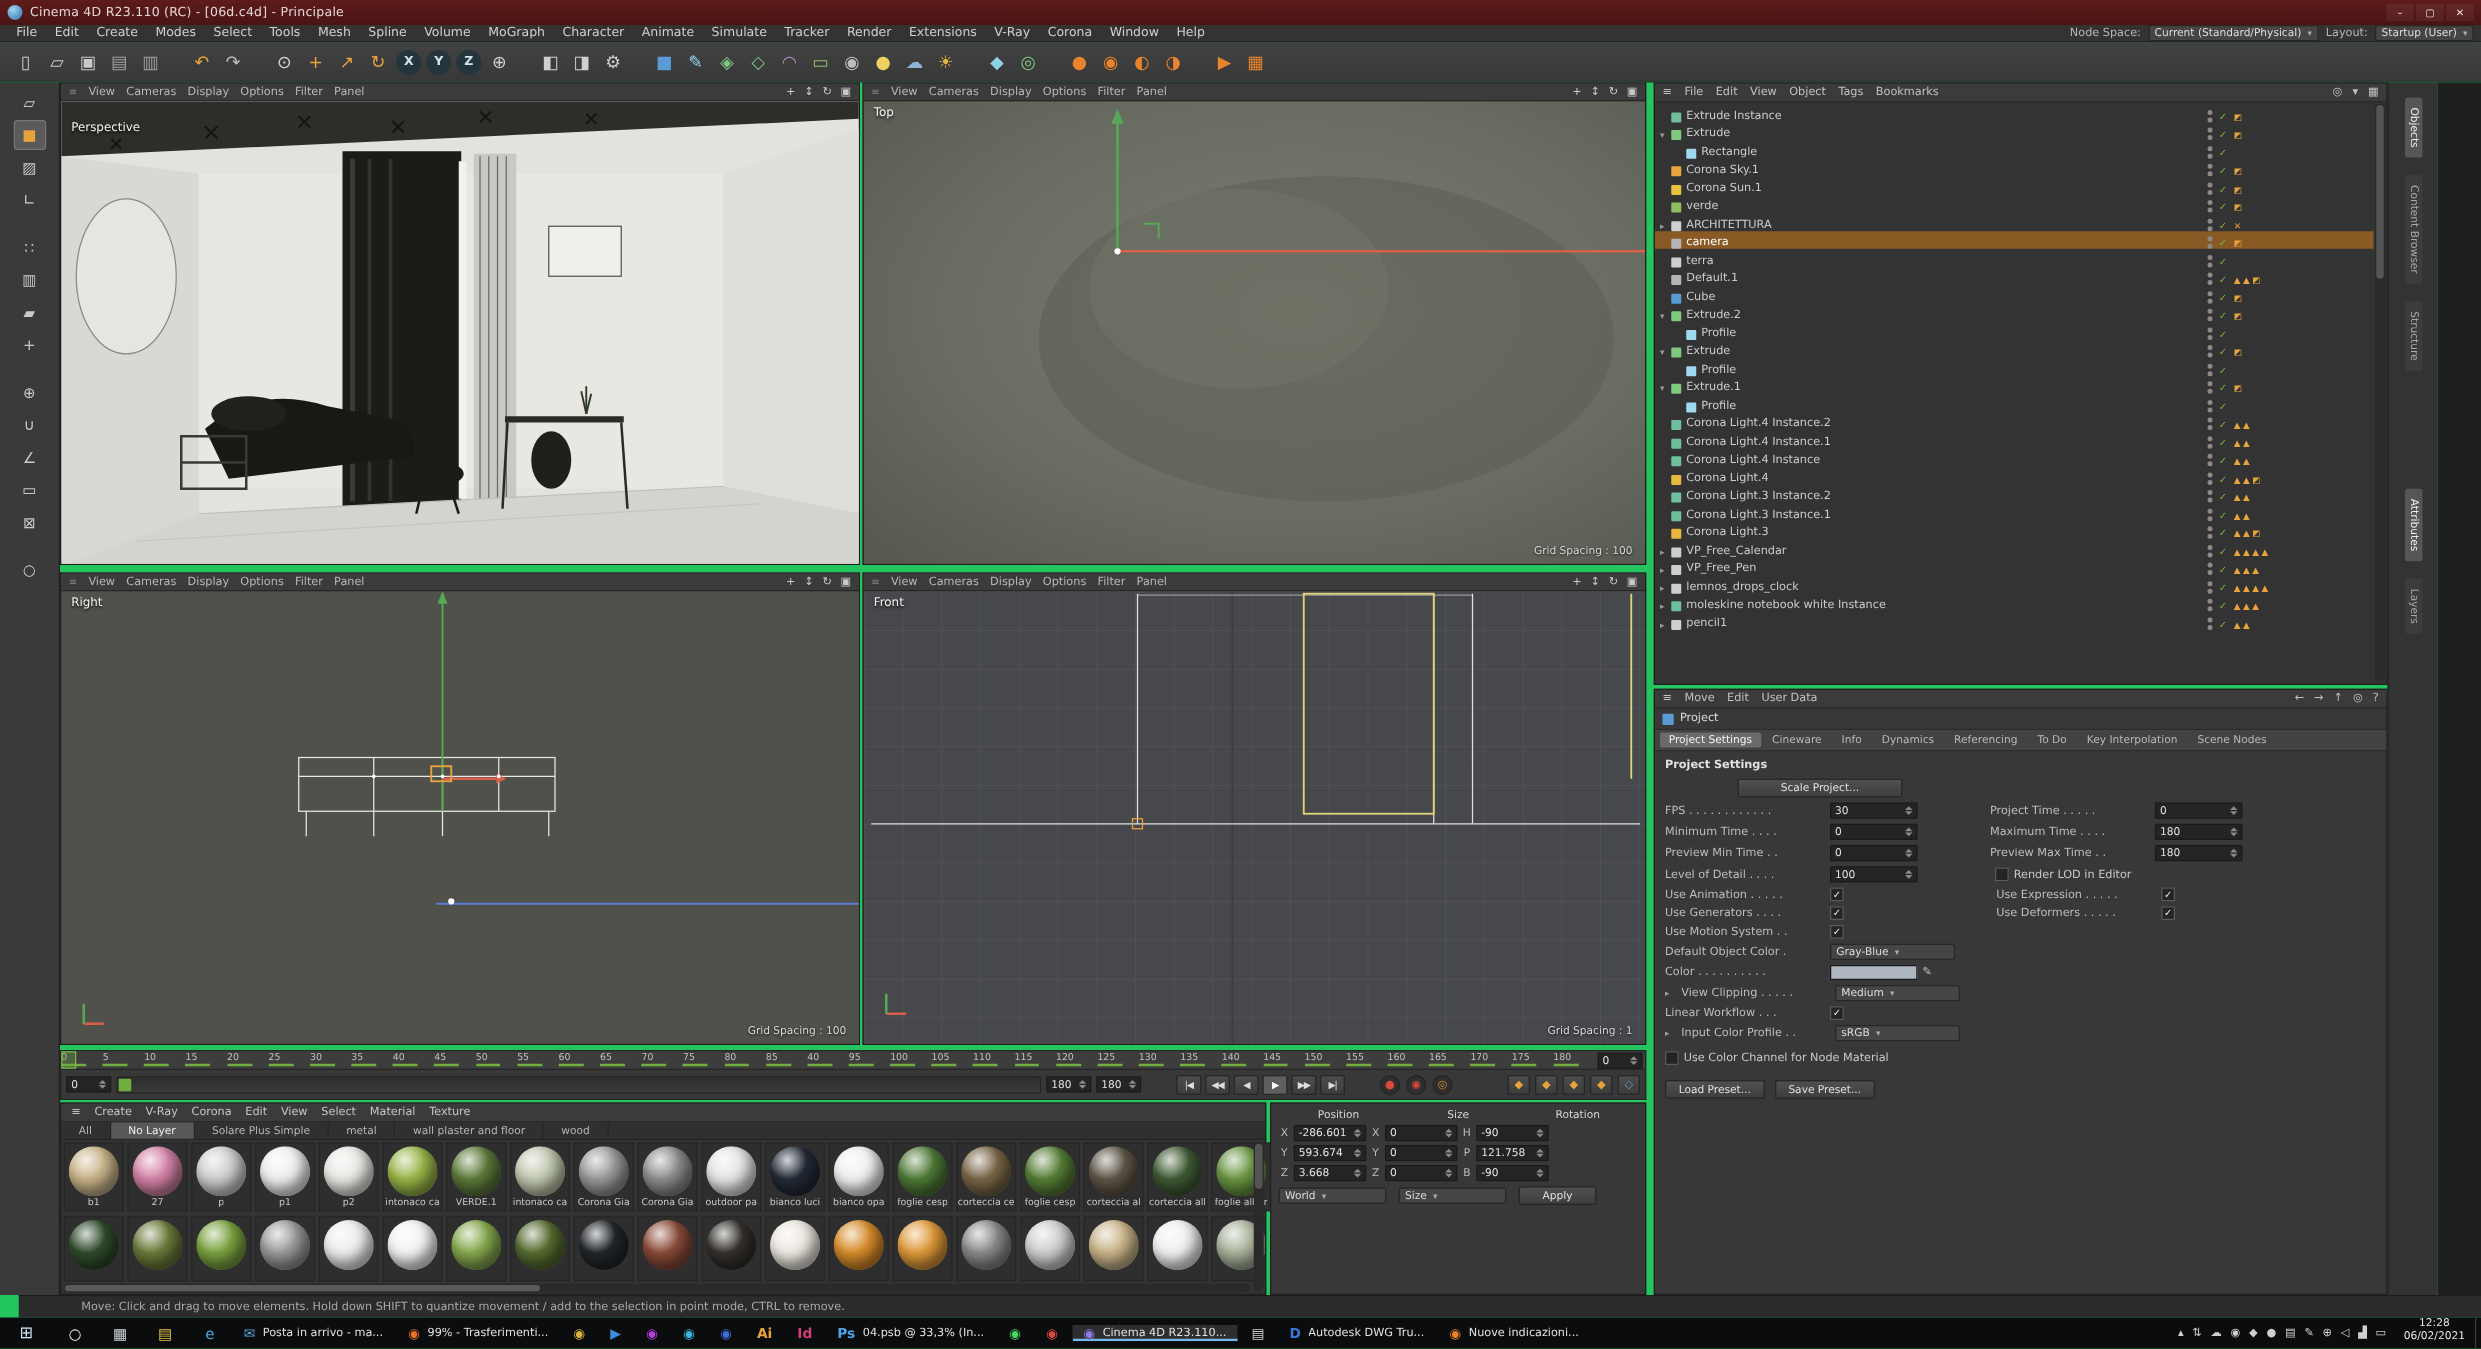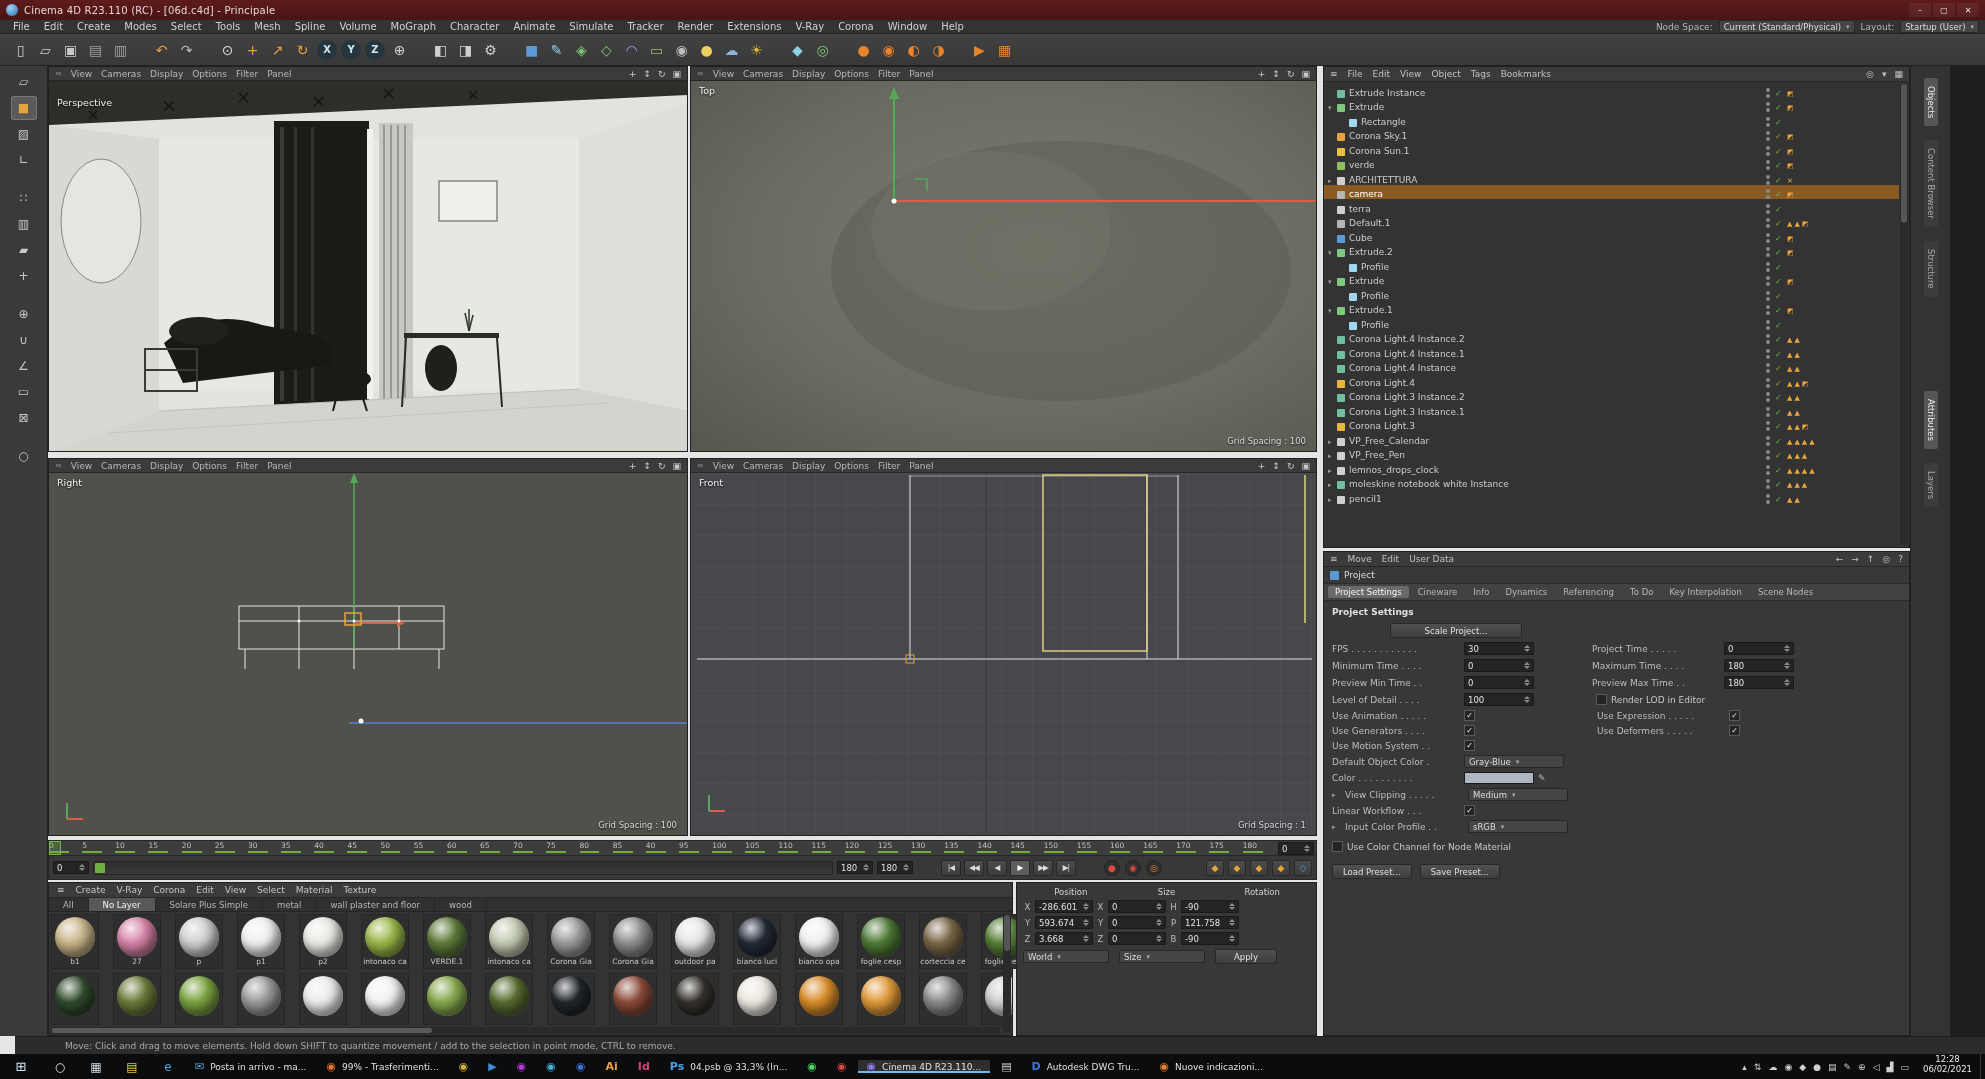--- a/index.html
+++ b/index.html
@@ -1,18 +1,18 @@
 <!DOCTYPE html>
 <html><head>
 <meta charset="utf-8">
 <style>
   * { margin:0; padding:0; box-sizing:border-box; }
   html,body { background:#000; }
   body { font-family:"DejaVu Sans","Liberation Sans",sans-serif; }
-  .screen { position:relative; width:1985px; height:1079px; background:#e5e5e5; overflow:hidden; color:#c8c8c8;padding-left:48px; }
+  .screen { position:relative; width:1985px; height:1079px; background:#22c55e; overflow:hidden; color:#c8c8c8;padding-left:48px; }
   .p { position:absolute; }
   .row { display:flex; align-items:center; }
 
   
   .titlebar { background:linear-gradient(#5e1b1b,#4a1414); display:flex; align-items:center; padding:0 6px; font-size:10px; color:#e4d6d6; }
   .c4d-logo { width:12px; height:12px; border-radius:50%; background:radial-gradient(circle at 35% 30%,#9fd4f2,#2d6ea8); margin-right:6px; }
   .title-text { letter-spacing:.2px; }
   .win-btns { margin-left:auto; display:flex; gap:2px; }
   .win-btns span { width:22px; height:14px; display:flex; align-items:center; justify-content:center; font-size:8px; color:#f0e0e0; background:rgba(255,255,255,.06); }
 
@@ -112,21 +112,21 @@
   .rbtn { width:16px; height:16px; border-radius:50%; display:inline-flex; align-items:center; justify-content:center; font-size:9px; color:var(--c,#d9534f); background:#2e2e2e; border:1px solid #242424; }
   .kbtn { width:18px; height:16px; display:inline-flex; align-items:center; justify-content:center; font-size:9px; color:var(--c,#e8a33d); background:linear-gradient(#4c4c4c,#3c3c3c); border:1px solid #272727; border-radius:2px; }
   .gap20 { width:20px; } .gap36 { width:36px; }
 
   
   .mats { background:#333; border:1px solid #202020; }
   .mmenu { height:15px; display:flex; align-items:center; gap:11px; padding:0 8px; font-size:9px; color:#c5c5c5; background:#3b3b3b; border-bottom:1px solid #272727; }
   .mcats { height:14px; display:flex; align-items:stretch; background:#303030; border-bottom:1px solid #242424; font-size:8.5px; }
   .mcat { padding:0 14px; display:flex; align-items:center; color:#b5b5b5; border-right:1px solid #262626; white-space:nowrap; }
   .mcat[data-state="active"] { background:#585858; color:#f0f0f0; }
-  .mgrid { display:flex; gap:14px; padding:2px; }
+  .mgrid { display:flex; gap:3px; padding:2px; }
   .mgrid.cut { height:56px; overflow:hidden; }
   .mtile { width:48px; flex:none; background:#2e2e2e; border:1px solid #262626; display:flex; flex-direction:column; align-items:center; padding:2px 0 1px; }
   .sph { width:40px; height:40px; border-radius:50%; background:radial-gradient(circle at 35% 28%, rgba(255,255,255,.8), rgba(255,255,255,0) 40%), var(--c,#888); box-shadow:inset -5px -7px 9px rgba(0,0,0,.5); }
   .mname { font-size:7.5px; color:#c8c8c8; max-width:46px; overflow:hidden; white-space:nowrap; line-height:10px; }
   .scroll-h { position:absolute; left:2px; right:12px; bottom:1px; height:7px; background:#2a2a2a; border-radius:3px; }
   .scroll-h i { display:block; margin:1px; width:40%; height:5px; background:#5a5a5a; border-radius:3px; }
 
   
   .coords { background:#383838; border:1px solid #202020; font-size:8.5px; padding:2px 6px; }
   .chead { display:flex; gap:0; margin:2px 0 3px; color:#d5d5d5; }

